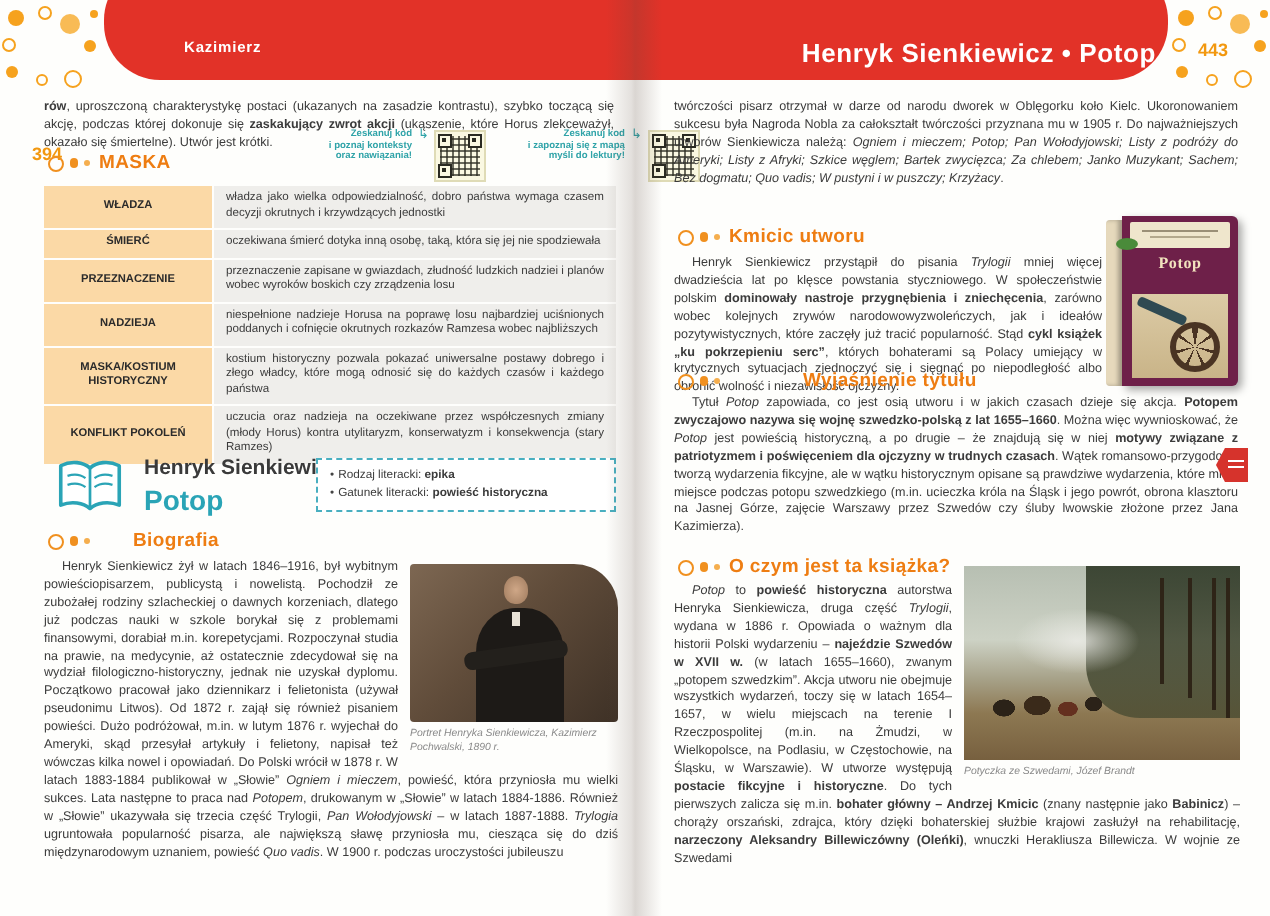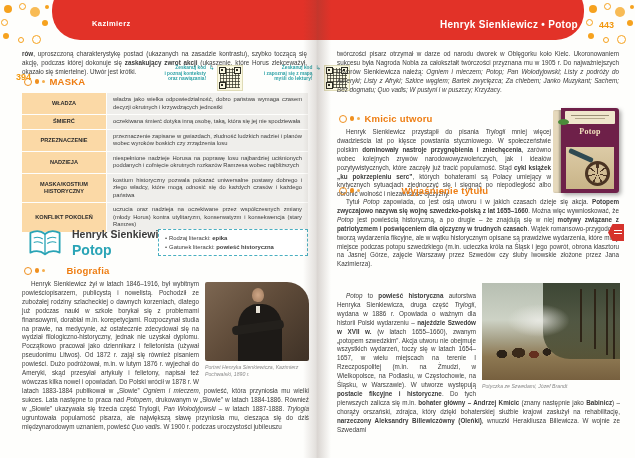--- a/index.html
+++ b/index.html
@@ -1,21 +1,21 @@
 <!DOCTYPE html>
 <html lang="pl"><head>
 <meta charset="utf-8">
 <style>
   html,body{margin:0;padding:0;background:#fff;}
   .spread{position:relative;width:635px;height:458px;background:#fefefc;overflow:hidden;
           font-family:"Liberation Sans",sans-serif;color:#3b3b3b;}
   
   .band{position:absolute;left:52px;top:-18px;width:532px;height:58px;background:#E23228;border-radius:28px;}
   .hdr-left{position:absolute;left:92px;top:19px;font-size:7.5px;font-weight:bold;color:#fff;letter-spacing:.4px;}
-  .hdr-right{position:absolute;right:57px;top:19px;font-size:10px;font-weight:bold;color:#fff;letter-spacing:.3px;}
+  .hdr-right{position:absolute;right:57px;top:19px;font-size:13px;font-weight:bold;color:#fff;letter-spacing:.3px;}
   .pgnum{position:absolute;font-size:9px;font-weight:bold;color:#F2980F;}
   .pg-l{left:16px;top:32px;margin-top:40px;} .pg-r{left:599px;top:20px;}
   .dots{position:absolute;width:52px;height:46px;top:2px;}
   .dots.dl{left:0;} .dots.dr{left:585px;}
   .dot{position:absolute;border-radius:50%;background:#F6A21E;}
   .dot.ring{background:transparent;border:1.5px solid #F6A21E;}
   .dot.lt{background:#F8BB55;}
   .d1{left:4px;top:3px;width:8px;height:8px;}
   .d2{left:19px;top:1px;width:5px;height:5px;}
   .d3{left:30px;top:5px;width:10px;height:10px;}
@@ -299,20 +299,28 @@
   </div>
   <div class="tyt par indent">
       <p><span>Tytuł </span><span class="i">Potop</span><span> zapowiada, co jest osią utworu i w jakich czasach dzieje się akcja. </span><span class="b">Potopem zwyczajowo nazywa się wojnę szwedzko-polską z lat 1655–1660</span><span>. Można więc wywnioskować, że </span><span class="i">Potop</span><span> jest powieścią historyczną, a po drugie – że znajdują się w niej </span><span class="b">motywy związane z patriotyzmem i poświęceniem dla ojczyzny w trudnych czasach</span><span>. Wątek romansowo-przygodowy tworzą wydarzenia fikcyjne, ale w wątku historycznym opisane są prawdziwe wydarzenia, które miały miejsce podczas potopu szwedzkiego (m.in. ucieczka króla na Śląsk i jego powrót, obrona klasztoru na Jasnej Górze, zajęcie Warszawy przez Szwedów czy śluby lwowskie złożone przez Jana Kazimierza).</span></p>
     </div>
 
   <div class="tab">
       <i class="t1"></i>
       <i class="t2"></i>
     </div>
 
+  <div class="sec-h ksi-h">
+    <span class="hd">
+        <i class="h1"></i>
+        <i class="h2"></i>
+        <i class="h3"></i>
+      </span>
+    <span class="txt">O czym jest ta książka?</span>
+  </div>
 
   <div class="ksi par indent">
     <figure class="paintfig">
       <div class="paint">
         <div class="pt-forest"></div>
         <div class="pt-trunk tr1"></div>
         <div class="pt-trunk tr2"></div>
         <div class="pt-trunk tr3"></div>
         <div class="pt-trunk tr4"></div>
         <div class="pt-smoke"></div>

